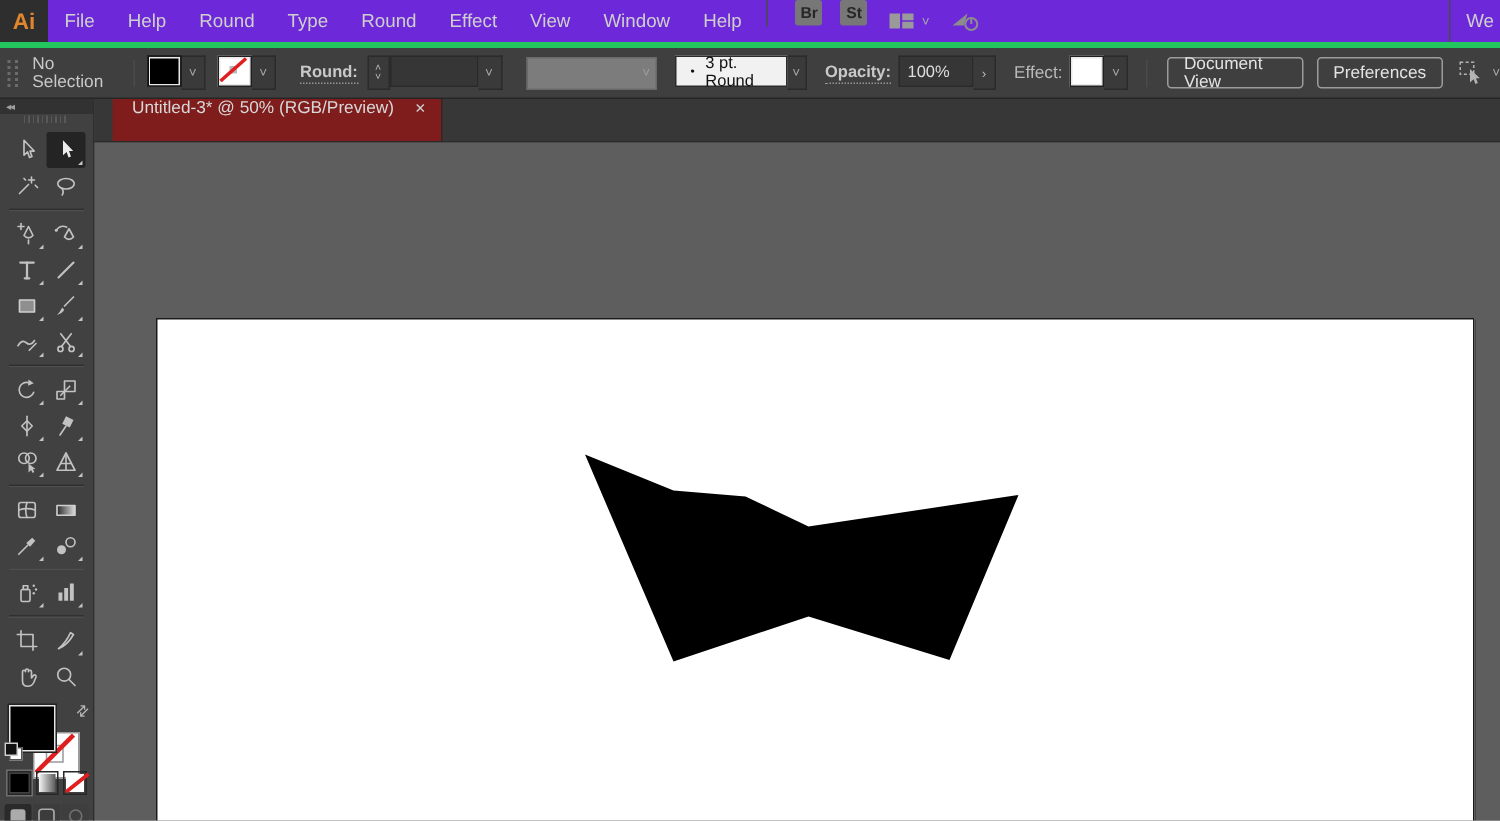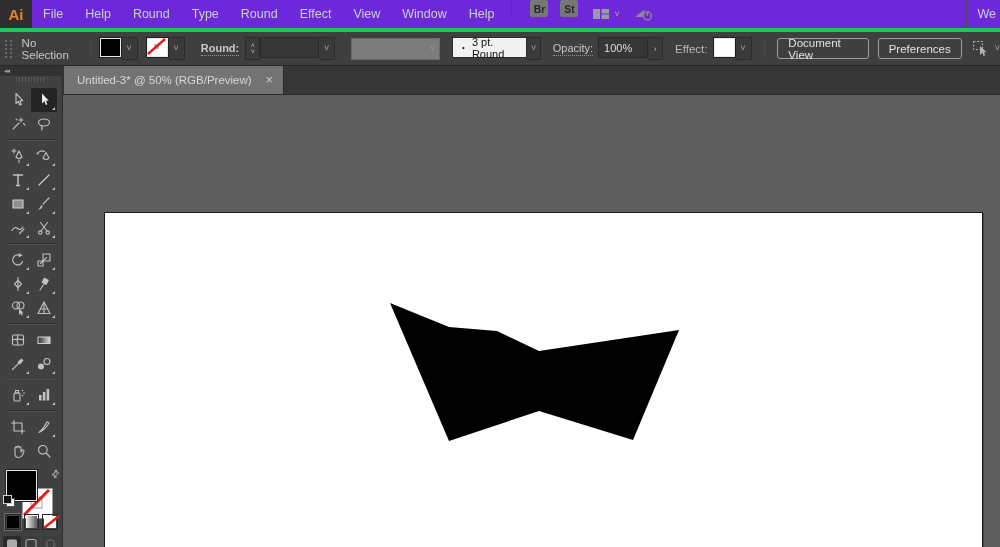--- a/index.html
+++ b/index.html
@@ -85,21 +85,21 @@
   .draw-row{display:flex;gap:1px;padding:6px 3px 0 3px}
   .dbtn{width:19px;height:16px;display:flex;align-items:center;justify-content:center;
         background:#3c3c3c}
   .dbtn.active{background:#2a2a2a;border-radius:2px}
   .dbtn svg{stroke:#ababab;fill:none;stroke-width:1.1}
   .dbtn.dim{opacity:.45}
   
   .content{flex:1;display:flex;flex-direction:column;min-width:0}
   .tabbar{height:28px;background:#373737;border-bottom:1px solid #2a2a2a;
           display:flex;align-items:stretch}
-  .tab{margin-left:1px;background:#737373;display:flex;align-items:center;gap:14px;
+  .tab{margin-left:12px;background:#7f1d1d;display:flex;gap:14px;
        padding:0 10px 0 13px;color:#d8d8d8;font-size:11.5px;border-right:1px solid #2a2a2a}
   .tab-close{color:#cfcfcf;font-size:12px;line-height:1;cursor:default}
   .canvas{flex:1;position:relative;overflow:hidden;background:#5e5e5e}
   .artboard{position:absolute;left:41px;top:117px;width:877px;height:520px;
             background:#fff;border:1px solid #1a1a1a;box-shadow:1px 1px 0 rgba(0,0,0,.25)}
   .shape-layer{position:absolute;left:-62px;top:-90px;width:1000px;height:547px;
                pointer-events:none}
   .shape-layer polygon{pointer-events:auto}
 </style>
 </head>
@@ -183,21 +183,21 @@
   <div style="display:flex;margin-left:12px">
     <div class="brush-combo">
       <span style="font-size:8px">•</span>
       <span>3 pt. Round</span>
     </div>
     <div class="chev-btn">
       <span class="chev">˅</span>
     </div>
   </div>
 
-  <div class="dotted-label" style="margin-left:12px;font-weight:normal;font-size:11px">Opacity:</div>
+  <div class="dotted-label" style="margin-left:12px;font-weight:bold;font-size:11px">Opacity:</div>
   <div style="display:flex;margin-left:5px">
     <div class="field" style="width:38px">100%</div>
     <div class="exp-btn">
       <span>›</span>
     </div>
   </div>
 
   <div style="margin-left:12px;color:#b9b9b9">Effect:</div>
   <div style="display:flex;margin-left:5px">
     <div class="swatch" style="background:#fff"></div>

